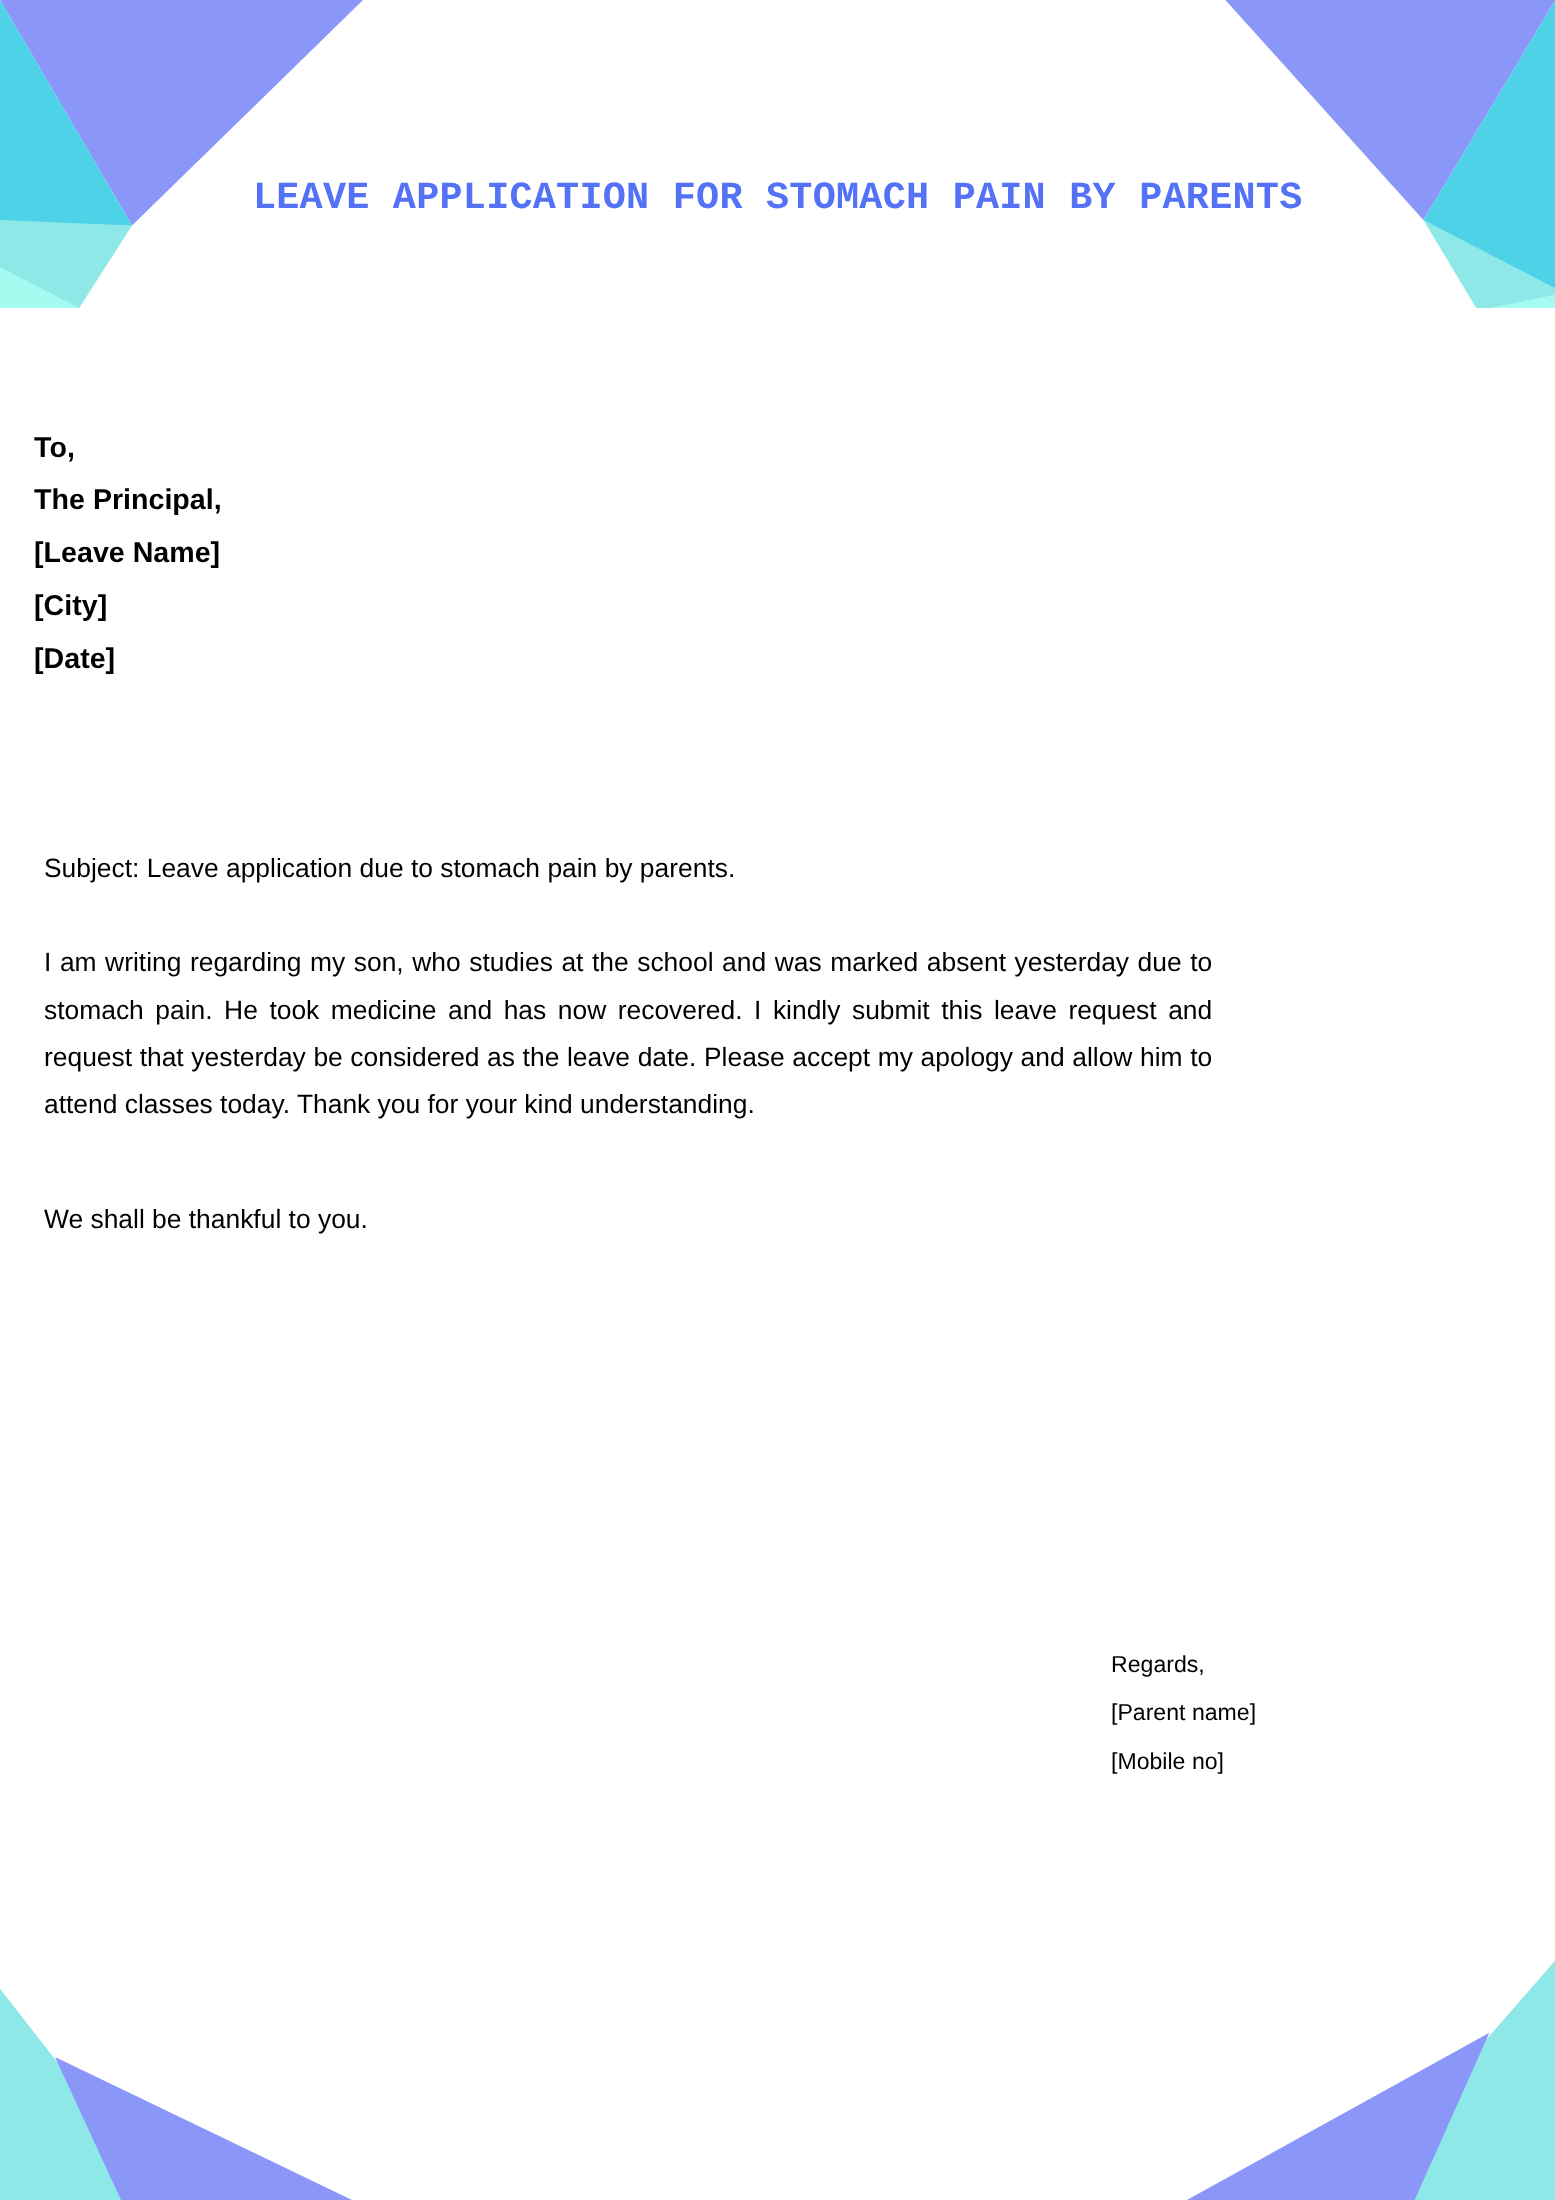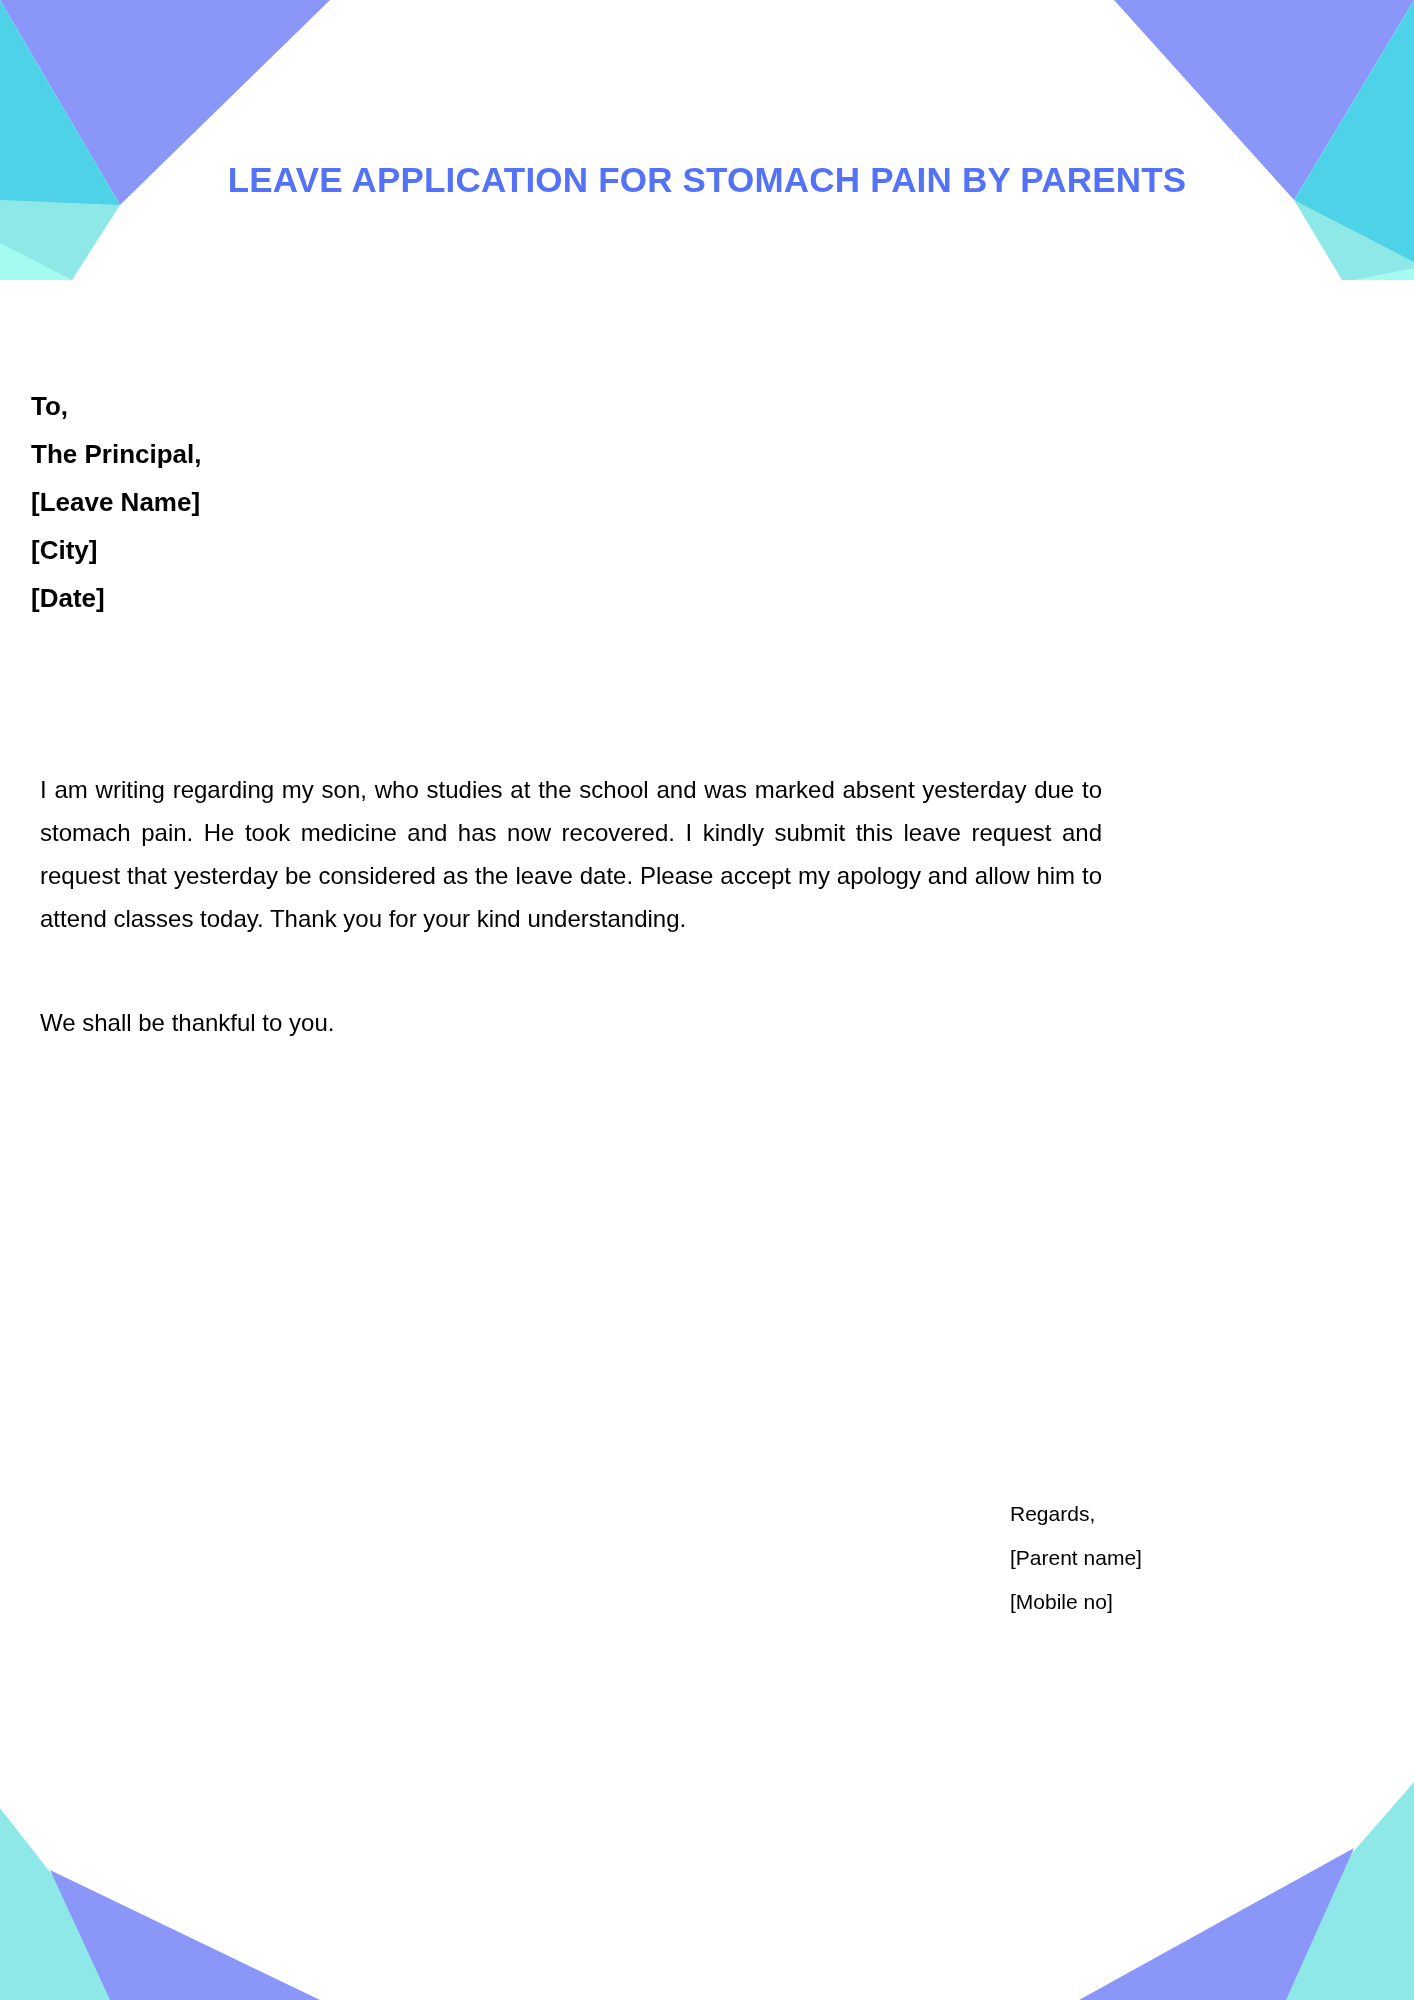--- a/index.html
+++ b/index.html
@@ -38,21 +38,21 @@
     left: 0;
     width: 1414px;
     text-align: center;
   }
   .doc-title {
     margin: 0;
     font-size: 35px;
     font-weight: bold;
     letter-spacing: 0.2px;
     color: #5472f5;
-    font-family: Liberation Sans, sans-serif;
+    font-family: Liberation Mono, monospace;
   }
 
   
   .address-block {
     position: absolute;
     top: 382px;
     left: 31px;
     font-size: 26px;
     line-height: 48px;
     color: #000000;
@@ -138,20 +138,21 @@
 
   <div class="address-block">
     <div class="address-line">To,</div>
     <div class="address-line">The Principal,</div>
     <div class="address-line">[Leave Name]</div>
     <div class="address-line">[City]</div>
     <div class="address-line">[Date]</div>
   </div>
 
   <div class="letter-body">
+    <p class="subject-line">Subject: Leave application due to stomach pain by parents.</p>
     <p class="body-paragraph">I am writing regarding my son, who studies at the school and was marked absent yesterday due to stomach pain. He took medicine and has now recovered. I kindly submit this leave request and request that yesterday be considered as the leave date. Please accept my apology and allow him to attend classes today. Thank you for your kind understanding.</p>
     <p class="closing-line">We shall be thankful to you.</p>
   </div>
 
   <div class="signature-block">
     <div class="signature-line">Regards,</div>
     <div class="signature-line">[Parent name]</div>
     <div class="signature-line">[Mobile no]</div>
   </div>
 

